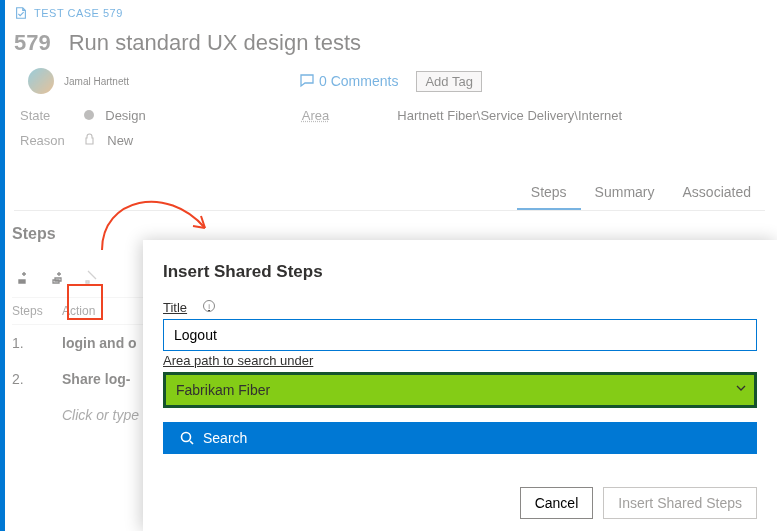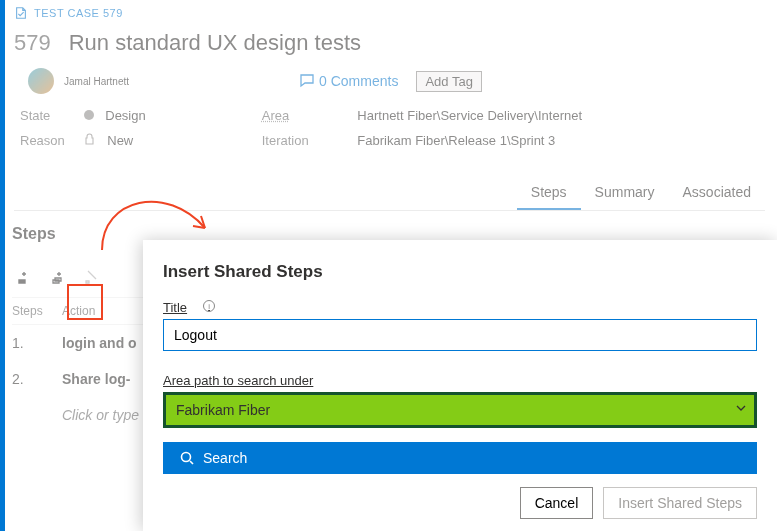--- a/index.html
+++ b/index.html
@@ -13,29 +13,29 @@
     position: relative;
   }
   .accent-bar { position:absolute; left:0; top:0; width:5px; height:100%; background:#0078d4; }
   .dimmed { filter: grayscale(0.1); opacity:0.55; pointer-events:none;border-radius:8px; }
   .header {
     padding: 4px 12px 0 14px;
   }
   .breadcrumb { display:flex; align-items:center; gap:6px; font-size:11px; color:#0078d4; letter-spacing:.5px; padding:2px 0 6px; }
   .breadcrumb svg { width:14px; height:14px; fill:#0078d4; }
   .title-row { display:flex; align-items:baseline; gap:18px; padding:4px 0 10px; }
-  .title-id { color:#5a5a5a; font-size:22px; }
+  .title-id { color:#5a5a5a; font-size:22px;font-weight:bold; }
   .title-text { font-size:22px; font-weight:400; }
   .assignee-row { display:flex; align-items:center; gap:10px; padding:2px 0 10px 14px; }
   .avatar { width:26px; height:26px; border-radius:50%; background:linear-gradient(135deg,#3fa5c3,#d98f3e); display:flex; align-items:center; justify-content:center; color:#fff; font-size:10px; }
   .assignee-name { font-size:10px; }
   .comments { margin-left:160px; display:flex; align-items:flex-start; gap:4px; color:#0078d4; cursor:pointer; }
   .comments svg { width:16px; height:16px; fill:#0078d4; }
   .add-tag { margin-left:8px; padding:2px 8px; border:1px solid #8a8886; background:#f3f2f1; font-size:13px; cursor:pointer; }
-  .meta { display:flex; gap:26px; padding:4px 0 20px 6px; font-size:13px; }
+  .meta { display:flex; gap:66px; padding:4px 0 20px 6px; font-size:13px; }
   .meta-col { display:flex; flex-direction:column; gap:10px; }
   .meta-label { color:#666; font-size:13px; width:52px; display:inline-block; }
   .meta-area-label { color:#666; font-size:13px; text-decoration:underline dotted #888; width:60px; display:inline-block; }
   .state-dot { display:inline-block; width:10px; height:10px; border-radius:50%; background:#8a8886; margin:0 8px; }
   .lock-ico { display:inline-block; width:12px; margin:0 8px; color:#8a8886; }
   .tabs { display:flex; justify-content:flex-end; gap:0; border-bottom:1px solid #ddd; margin-top:6px; }
   .tab { padding:10px 14px 8px; font-size:14px; color:#323130; cursor:pointer; border-bottom:2px solid transparent; }
   .tab.active { border-bottom-color:#0078d4; }
   .steps-panel { padding:14px 0 0 12px; }
   .steps-title { font-size:16px; font-weight:600; padding-bottom:14px; }
@@ -58,21 +58,21 @@
   .dialog {
     position:absolute; left:143px; top:240px; right:0; bottom:0;
     background:#fff; box-shadow: -2px 0 16px rgba(0,0,0,0.2);
     z-index:20;
     padding:22px 20px 12px 20px;
     display:flex; flex-direction:column;
   }
   .dialog-title { font-size:17px; font-weight:600; padding-bottom:18px; }
   .field-label { font-size:13px; color:#323130; display:flex; align-items:flex-start; gap:16px; padding-bottom:4px;text-decoration:underline; }
   .info-ico { width:12px; height:12px; border:1px solid #888; border-radius:50%; display:inline-flex; align-items:center; justify-content:center; font-size:8px; color:#888; }
-  .text-input { width:100%; padding:7px 10px; font-size:14px; border:1px solid #0078d4; outline:1px solid #0078d4; outline-offset:-1px; margin-bottom:22px; font-family:inherit; }
+  .text-input { width:100%; padding:7px 10px; font-size:14px; border:1px solid #0078d4; outline:1px solid #0078d4; outline-offset:-1px; margin-bottom:2px; font-family:inherit; }
   .select-wrap { position:relative; margin-bottom:14px; }
   .select { width:100%; padding:7px 10px; font-size:14px; border:3px solid #14532d; background:#84cc16; }
   .chev { position:absolute; right:10px; top:10px; pointer-events:none; }
   .search-btn { background:#0078d4; color:#fff; border:none; padding:8px 16px; font-size:14px; display:inline-flex; align-items:center; gap:8px; cursor:pointer; }
   .search-btn svg { width:16px; height:16px; fill:#fff; }
   .dialog-footer { margin-top:auto; display:flex; justify-content:flex-end; gap:10px; padding-top:12px; }
   .btn { padding:7px 14px; font-size:14px; border:1px solid #8a8886; background:#fff; cursor:pointer; }
   .btn.disabled { color:#a19f9d; border-color:#c8c6c4; cursor:default; }
 </style>
 </head>
@@ -117,24 +117,20 @@
             </svg>
         </span>
         <span>New</span>
       </div>
     </div>
     <div class="meta-col" style="margin-left:90px;">
       <div>
         <span class="meta-area-label">Area</span>
         <span style="margin-left:32px;">Hartnett Fiber\Service Delivery\Internet</span>
       </div>
-      <div>
-        <span class="meta-area-label" style="text-decoration:none;">Iteration</span>
-        <span style="margin-left:32px;">Fabrikam Fiber\Release 1\Sprint 3</span>
-      </div>
     </div>
   </div>
   <div class="tabs">
     <div class="tab active">Steps</div>
     <div class="tab">Summary</div>
     <div class="tab">Associated</div>
   </div>
 </div>
 
 <div class="steps-panel dimmed">

